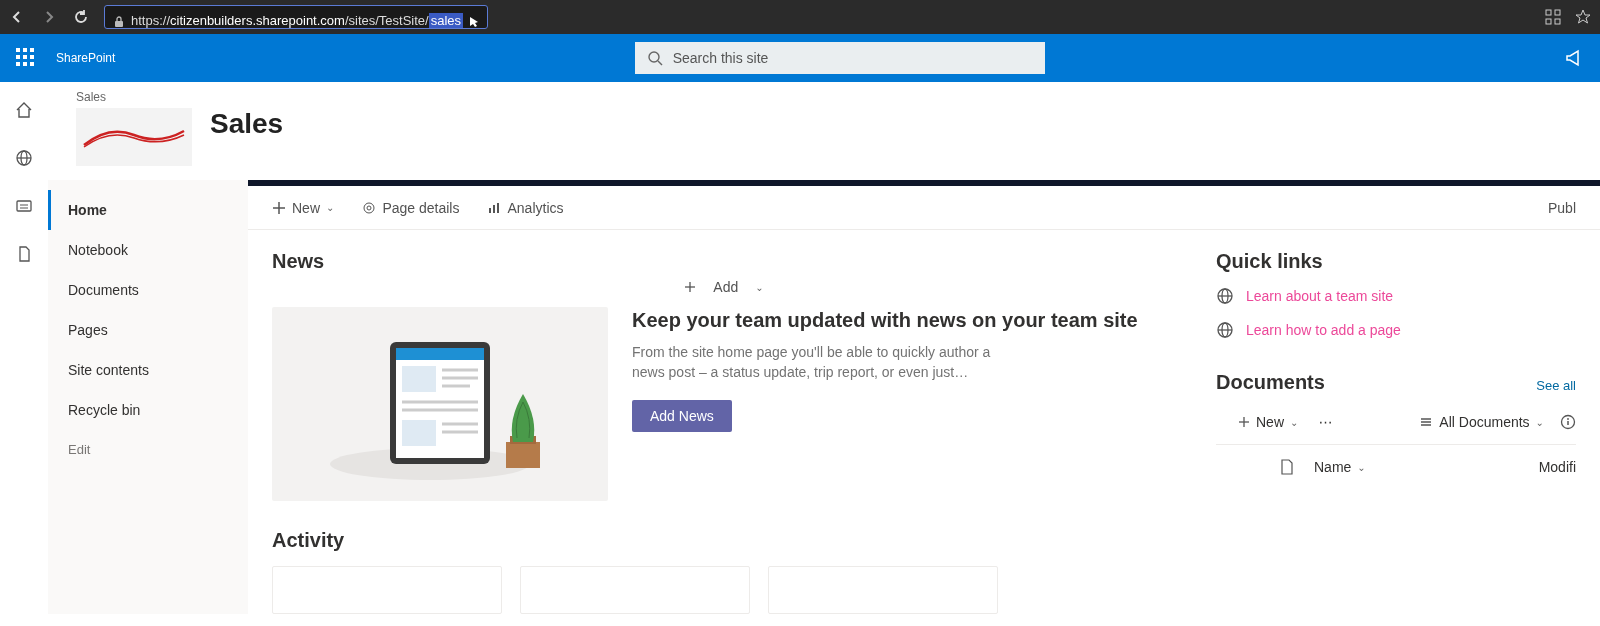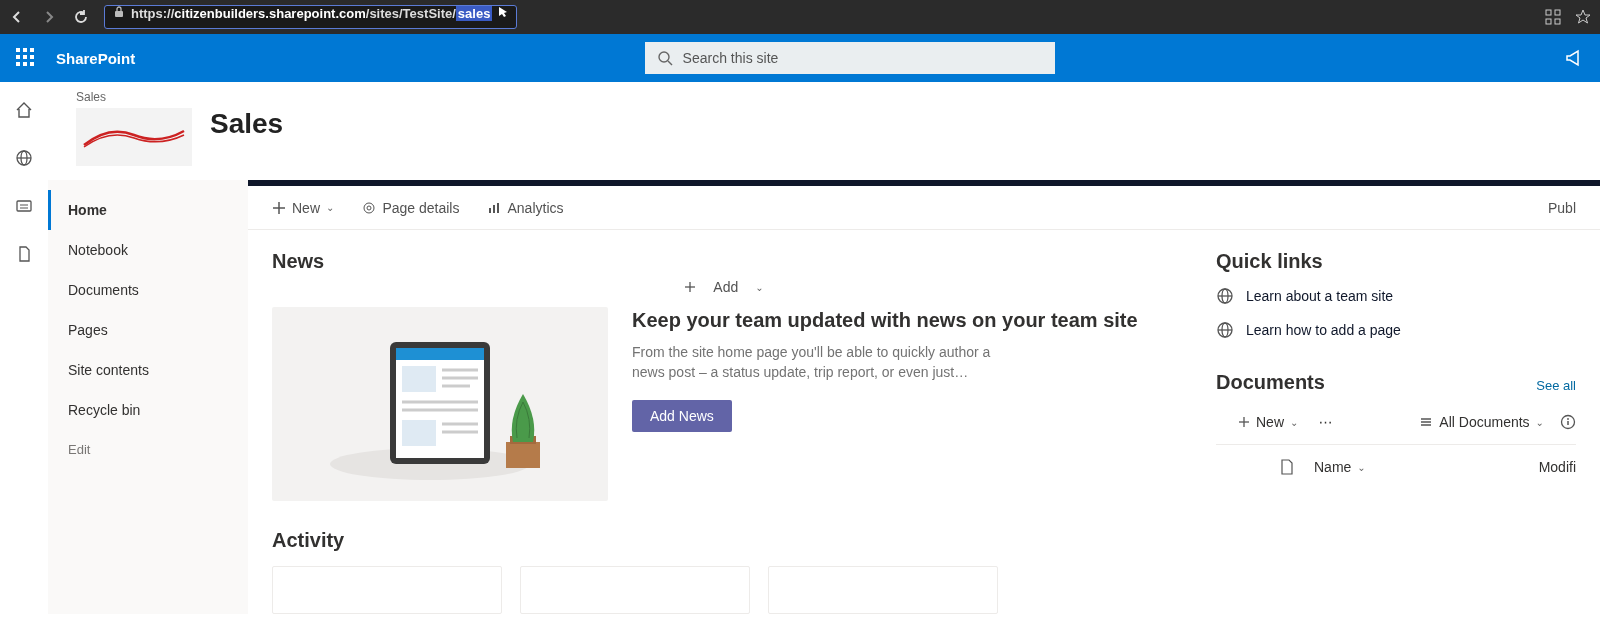--- a/index.html
+++ b/index.html
@@ -1,30 +1,30 @@
 <!DOCTYPE html>
 <html><head>
 <meta charset="utf-8">
 <style>
 * { box-sizing: border-box; margin: 0; padding: 0; font-family: "Segoe UI", Arial, sans-serif; }
 body { background: #000; width: 1600px; height: 626px; overflow: hidden; }
 
 
 .browser-bar { background: #2b2b2b; height: 34px; display: flex; align-items: center; padding: 0 8px; gap: 14px; color: #bbb; }
 .nav-btn { width: 18px; height: 18px; display:flex; align-items:center; justify-content:center; cursor:pointer; }
-.url-box { background: #1a1a1a; border: 1px solid #5b7bd6; border-radius: 3px; height: 24px; display:flex; align-items:flex-start; padding: 0 8px; color:#ddd; font-size:13px; gap:6px; flex:0 0 auto;font-weight:bold; }
+.url-box { background: #1a1a1a; border: 1px solid #5b7bd6; border-radius: 3px; height: 24px; display:flex; align-items:flex-end; padding: 0 8px; color:#ddd; font-size:13px; gap:6px; flex:0 0 auto; }
 .url-box .sel { background:#3a5bc4; color:#fff; padding:0 2px; }
 .url-rest { flex:1; }
 .chrome-icons { display:flex; gap:12px; margin-left:auto; }
 
 
 .sp-header { background:#0078d4; height:48px; display:flex; align-items:center; padding:0 16px; color:#fff; gap:20px; }
 .waffle { width:20px; height:20px; display:grid; grid-template-columns:repeat(3,4px); grid-template-rows:repeat(3,4px); gap:3px; }
 .waffle span { background:#fff; }
-.sp-label { font-size:15px; font-weight:700; }
+.sp-label { font-size:12px; font-weight:400; }
 .sp-search-wrap { flex:1; display:flex; justify-content:center; }
 .sp-search { background:#eaeef0; border-radius:0; height:32px; width:410px; display:flex; align-items:center; padding:0 12px; gap:10px; color:#555; font-size:14px; }
 .megaphone { margin-left:auto; }
 
 
 .app { background:#fff; display:flex; height: calc(626px - 34px - 48px); }
 .rail { width:48px; border-right:0; display:flex; flex-direction:column; align-items:center; padding-top:18px; gap:28px; color:#666; }
 .rail .ricon { width:20px; height:20px; display:flex; align-items:center; justify-content:center; cursor:pointer; }
 
 .content { flex:1; display:flex; flex-direction:column; }
@@ -56,21 +56,21 @@
 .news-hero { display:flex; gap:24px; }
 .news-img { width:336px; height:194px; background:#f3f2f1; display:flex; align-items:center; justify-content:center; border-radius:2px; }
 .news-text h3 { font-size:20px; font-weight:600; color:#323130; margin-bottom:10px; line-height:1.3; }
 .news-text p { font-size:14px; color:#737373; margin-bottom:18px; line-height:1.4; max-width:360px; }
 .btn-primary { background:#6264a7; color:#fff; border:none; padding:8px 18px; font-size:14px; border-radius:2px; cursor:pointer; }
 
 .activity-title { margin-top:28px; }
 .activity-cards { display:flex; gap:18px; margin-top:14px; }
 .card { width:230px; height:48px; border:1px solid #edebe9; border-radius:2px; background:#fff; }
 
-.ql-item { display:flex; align-items:center; gap:12px; font-size:14px; color:#0f172a; padding:8px 0; cursor:pointer; }
+.ql-item { display:flex; align-items:center; gap:12px; font-size:14px; color:#ec4899; padding:8px 0; cursor:pointer; }
 .docs-head { display:flex; align-items:center; justify-content:space-between; margin-top:24px; }
 .see-all { font-size:13px; color:#0369a1; cursor:pointer; }
 .docs-bar { display:flex; align-items:center; gap:20px; font-size:14px; color:#323130; margin:14px 0 14px 22px; }
 .docs-bar .right { margin-left:auto; display:flex; align-items:center; gap:16px; }
 .docs-cols { display:flex; padding:14px 0; border-top:1px solid #edebe9; font-size:14px; color:#323130; gap:20px; }
 .chev { font-size:10px; color:#666; }
 
 svg { display:block; }
 </style>
 </head>

